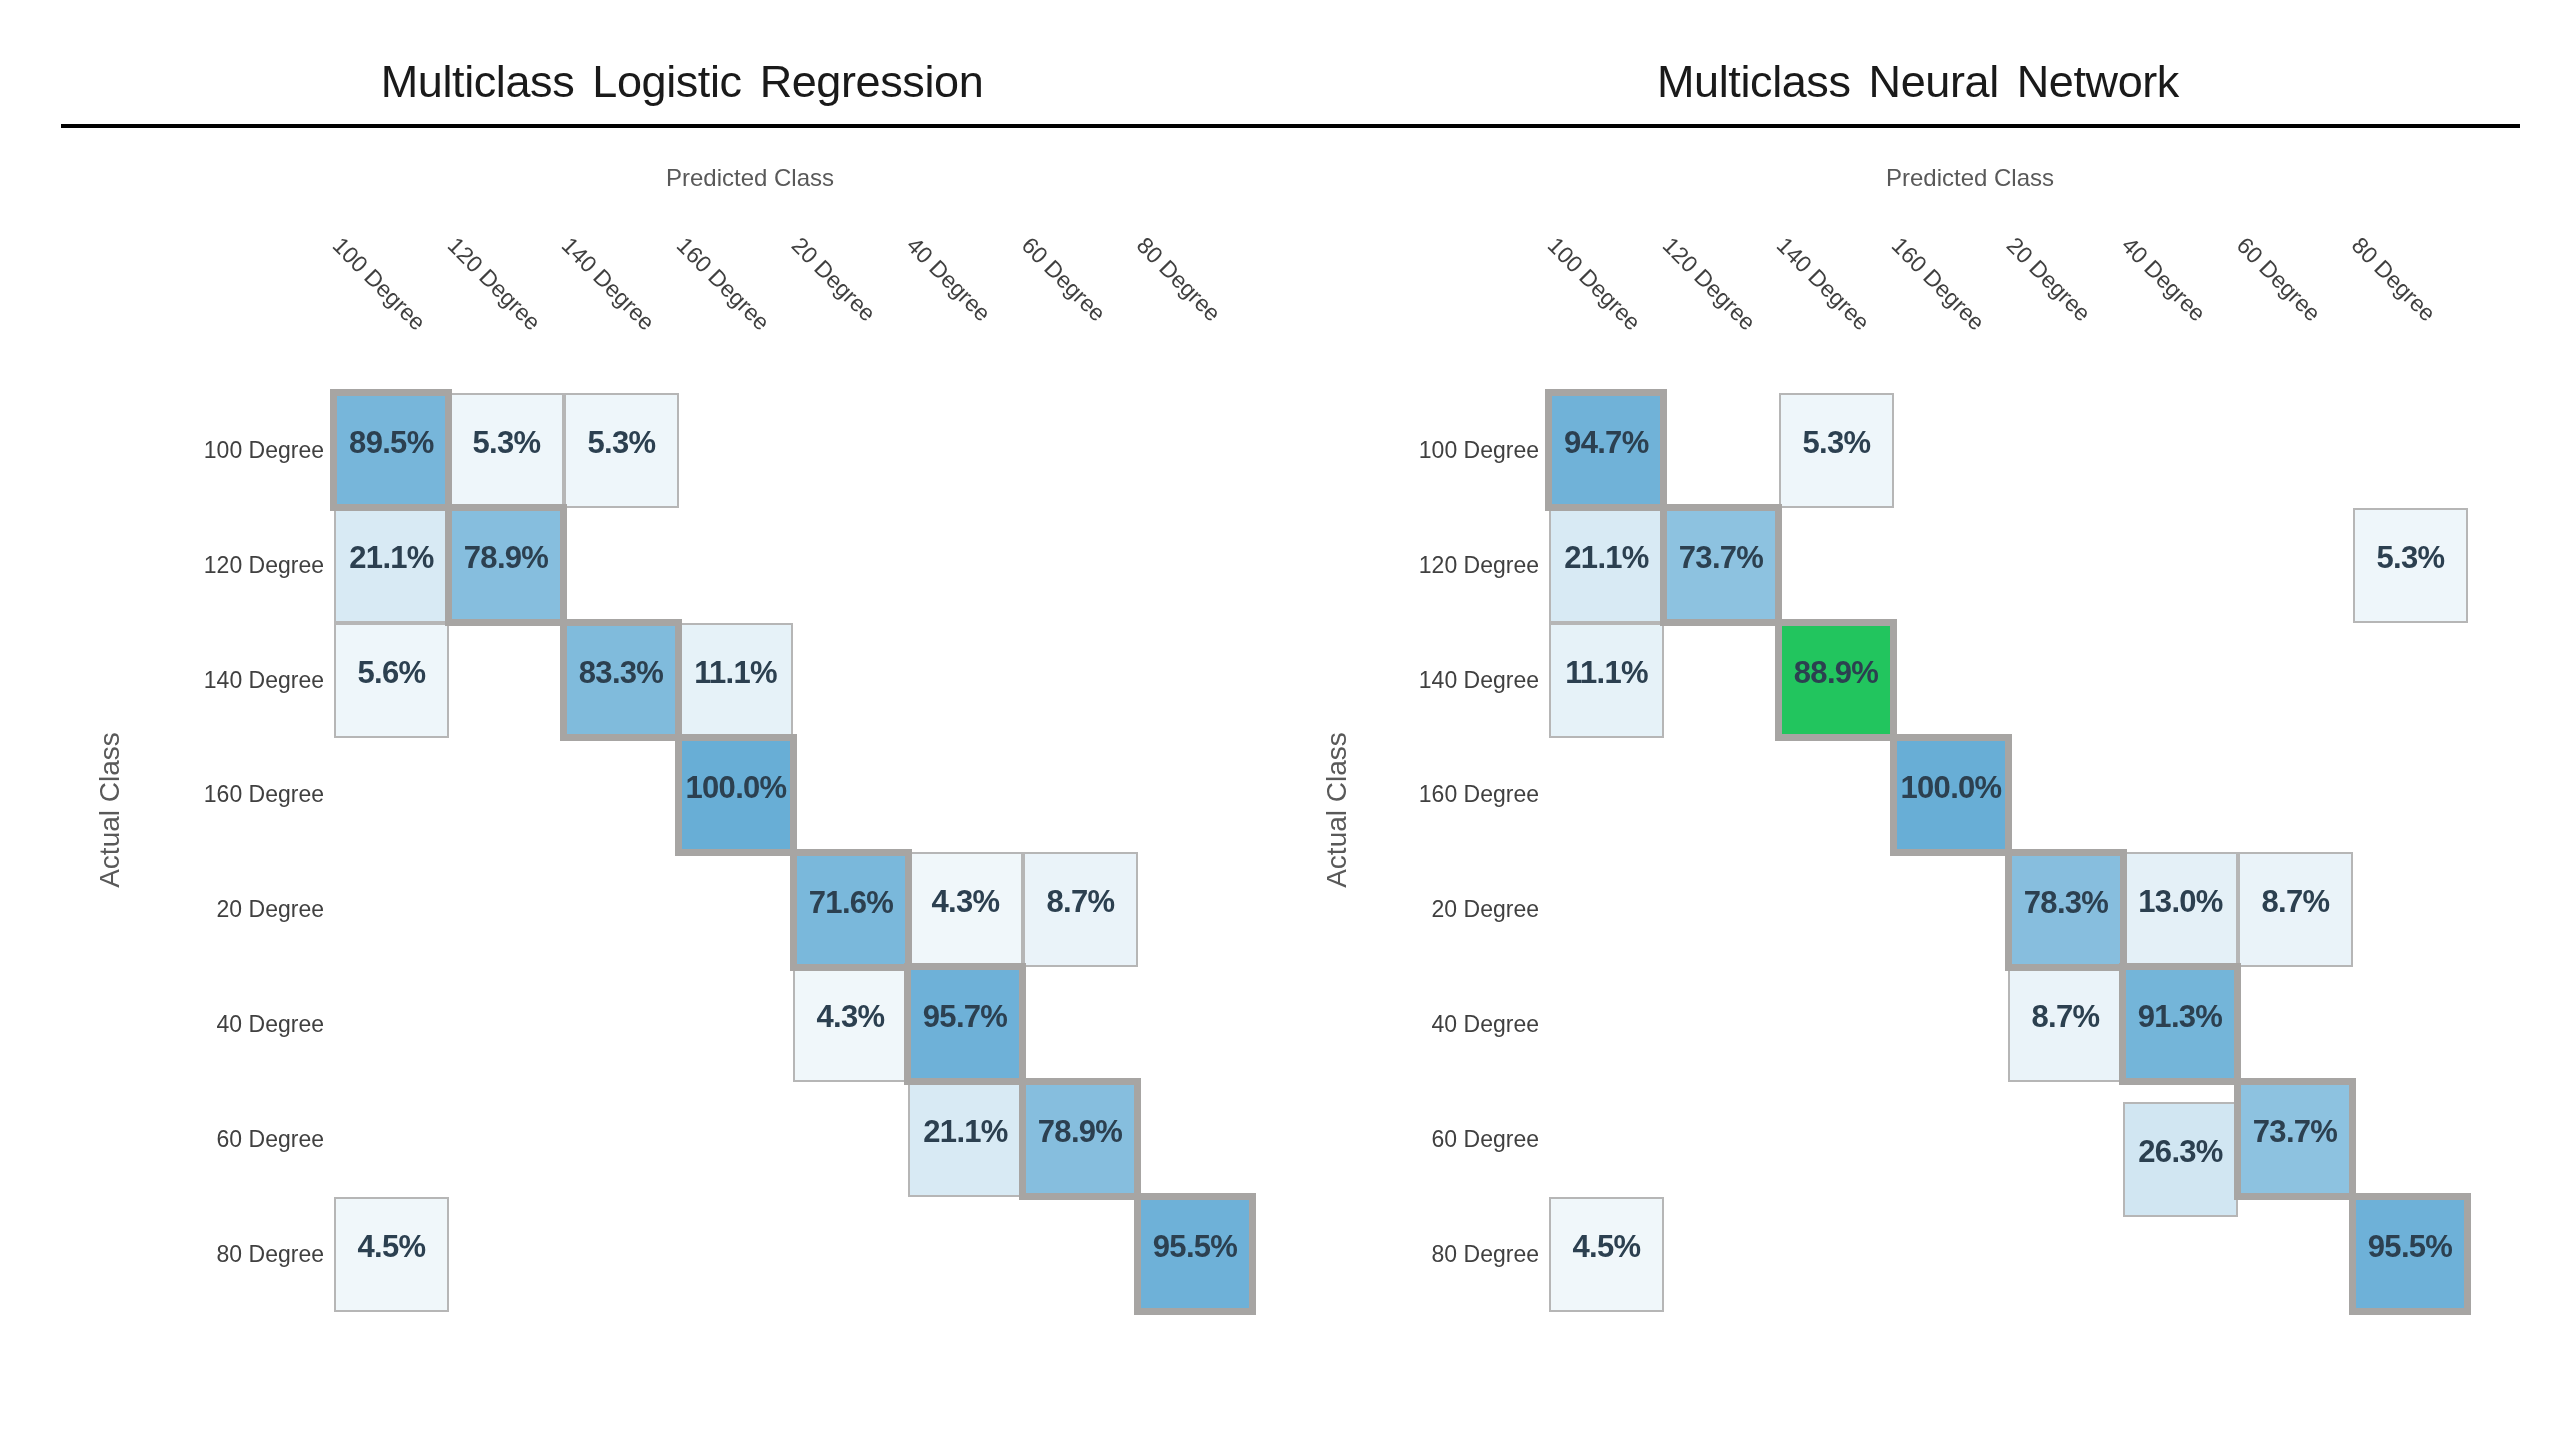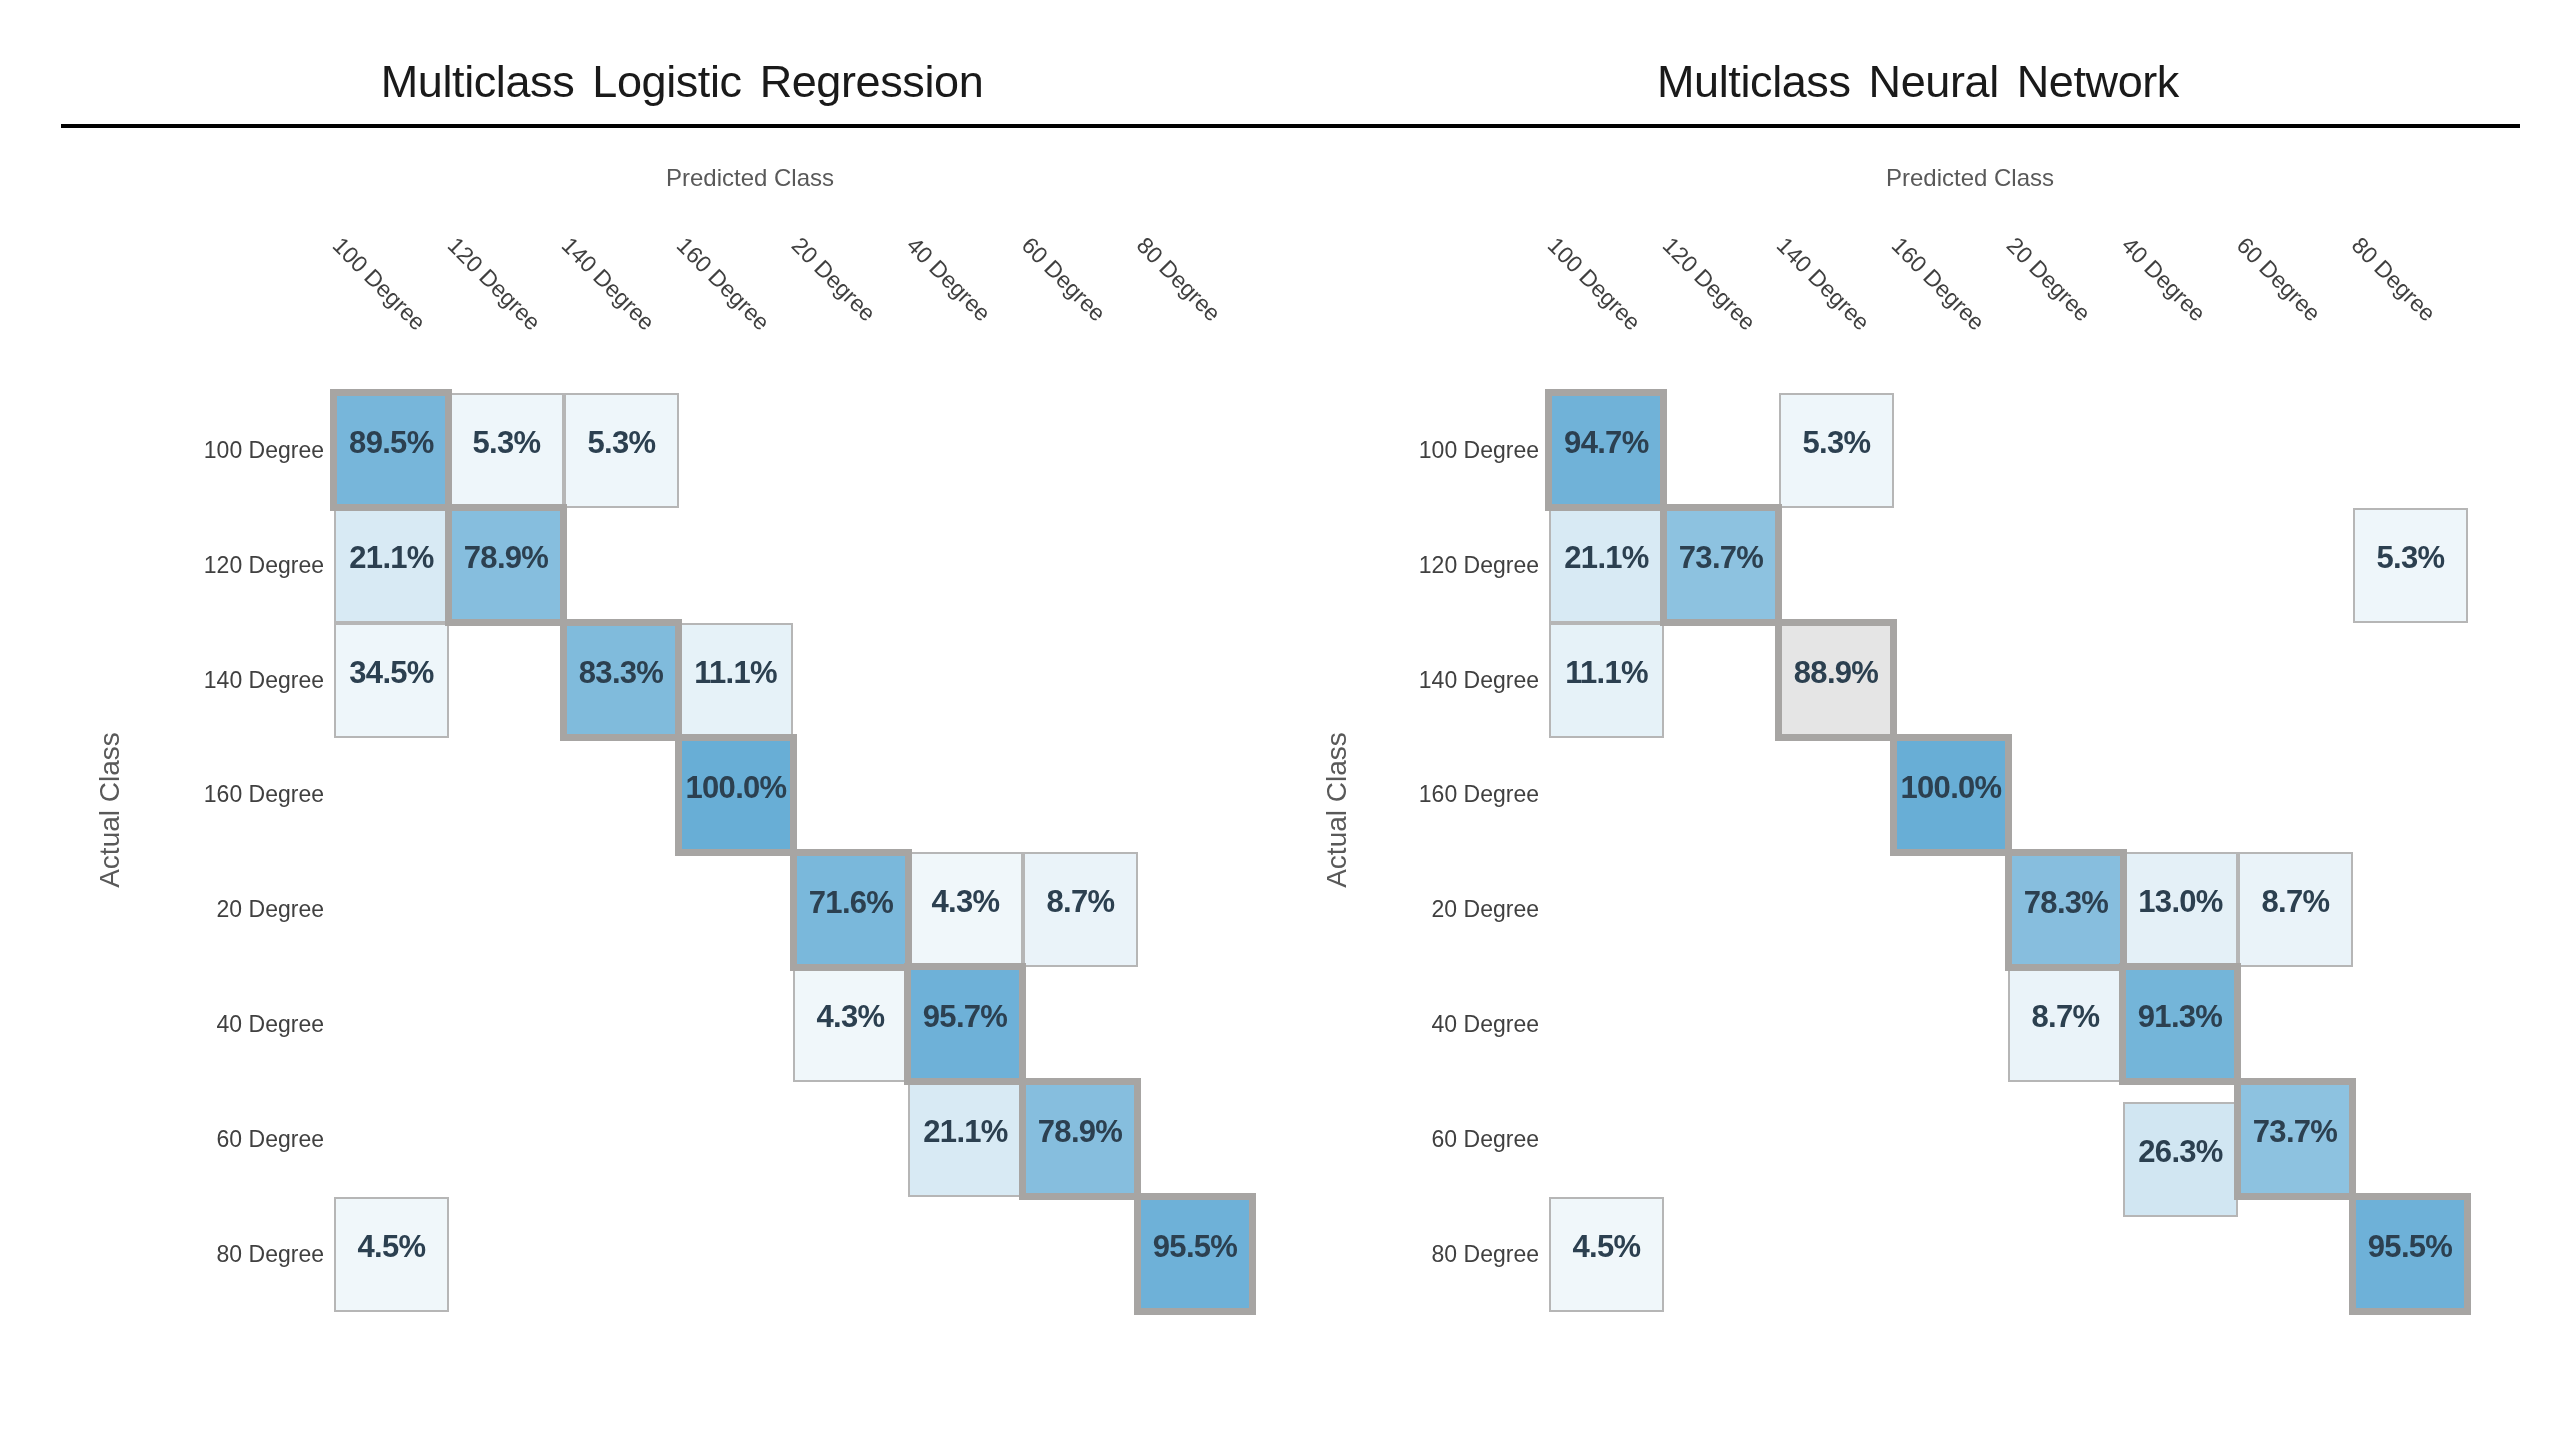--- a/index.html
+++ b/index.html
@@ -75,21 +75,21 @@
         <div class="cell" style="left: 230px; top: 0px; width: 115px; height: 115px; border: 2.2px solid rgb(182, 182, 182); background: rgb(238, 246, 250); z-index: 1;">
           <span class="val" style="color: rgb(44, 64, 80);">5.3%</span>
         </div>
         <div class="cell" style="left: 0px; top: 115px; width: 115px; height: 115px; border: 2.2px solid rgb(182, 182, 182); background: rgb(216, 234, 244); z-index: 1;">
           <span class="val" style="color: rgb(44, 64, 80);">21.1%</span>
         </div>
         <div class="cell diag" style="left: 111px; top: 111px; width: 122px; height: 122px; border: 7.3px solid rgb(167, 165, 163); background: rgb(134, 190, 222); z-index: 2;">
           <span class="val" style="color: rgb(44, 64, 80);">78.9%</span>
         </div>
         <div class="cell" style="left: 0px; top: 230px; width: 115px; height: 115px; border: 2.2px solid rgb(182, 182, 182); background: rgb(238, 246, 250); z-index: 1;">
-          <span class="val" style="color: rgb(44, 64, 80);">34.5%</span>
+          <span class="val" style="color: rgb(44, 64, 80);">5.6%</span>
         </div>
         <div class="cell diag" style="left: 226px; top: 226px; width: 122px; height: 122px; border: 7.3px solid rgb(167, 165, 163); background: rgb(128, 187, 220); z-index: 2;">
           <span class="val" style="color: rgb(44, 64, 80);">83.3%</span>
         </div>
         <div class="cell" style="left: 344px; top: 230px; width: 115px; height: 115px; border: 2.2px solid rgb(182, 182, 182); background: rgb(230, 242, 248); z-index: 1;">
           <span class="val" style="color: rgb(44, 64, 80);">11.1%</span>
         </div>
         <div class="cell diag" style="left: 341px; top: 341px; width: 122px; height: 122px; border: 7.3px solid rgb(167, 165, 163); background: rgb(104, 174, 214); z-index: 2;">
           <span class="val" style="color: rgb(44, 64, 80);">100.0%</span>
         </div>
@@ -155,21 +155,21 @@
         </div>
         <div class="cell diag" style="left: 111px; top: 111px; width: 122px; height: 122px; border: 7.3px solid rgb(167, 165, 163); background: rgb(141, 194, 224); z-index: 2;">
           <span class="val" style="color: rgb(44, 64, 80);">73.7%</span>
         </div>
         <div class="cell" style="left: 804px; top: 115px; width: 115px; height: 115px; border: 2.2px solid rgb(182, 182, 182); background: rgb(238, 246, 250); z-index: 1;">
           <span class="val" style="color: rgb(44, 64, 80);">5.3%</span>
         </div>
         <div class="cell" style="left: 0px; top: 230px; width: 115px; height: 115px; border: 2.2px solid rgb(182, 182, 182); background: rgb(230, 242, 248); z-index: 1;">
           <span class="val" style="color: rgb(44, 64, 80);">11.1%</span>
         </div>
-        <div class="cell diag" style="left: 226px; top: 226px; width: 122px; height: 122px; border: 7.3px solid rgb(167, 165, 163); background: #e5e5e5; z-index: 2;">
+        <div class="cell diag" style="left: 226px; top: 226px; width: 122px; height: 122px; border: 7.3px solid rgb(167, 165, 163); background: #22c55e; z-index: 2;">
           <span class="val" style="color: rgb(44, 64, 80);">88.9%</span>
         </div>
         <div class="cell diag" style="left: 341px; top: 341px; width: 122px; height: 122px; border: 7.3px solid rgb(167, 165, 163); background: rgb(104, 174, 214); z-index: 2;">
           <span class="val" style="color: rgb(44, 64, 80);">100.0%</span>
         </div>
         <div class="cell diag" style="left: 456px; top: 456px; width: 122px; height: 122px; border: 7.3px solid rgb(167, 165, 163); background: rgb(135, 190, 222); z-index: 2; text-align: center;">
           <span class="val" style="color: rgb(44, 64, 80);">78.3%</span>
         </div>
         <div class="cell" style="left: 574px; top: 459px; width: 115px; height: 115px; border: 2.2px solid rgb(182, 182, 182); background: rgb(228, 240, 247); z-index: 1;">
           <span class="val" style="color: rgb(44, 64, 80);">13.0%</span>

